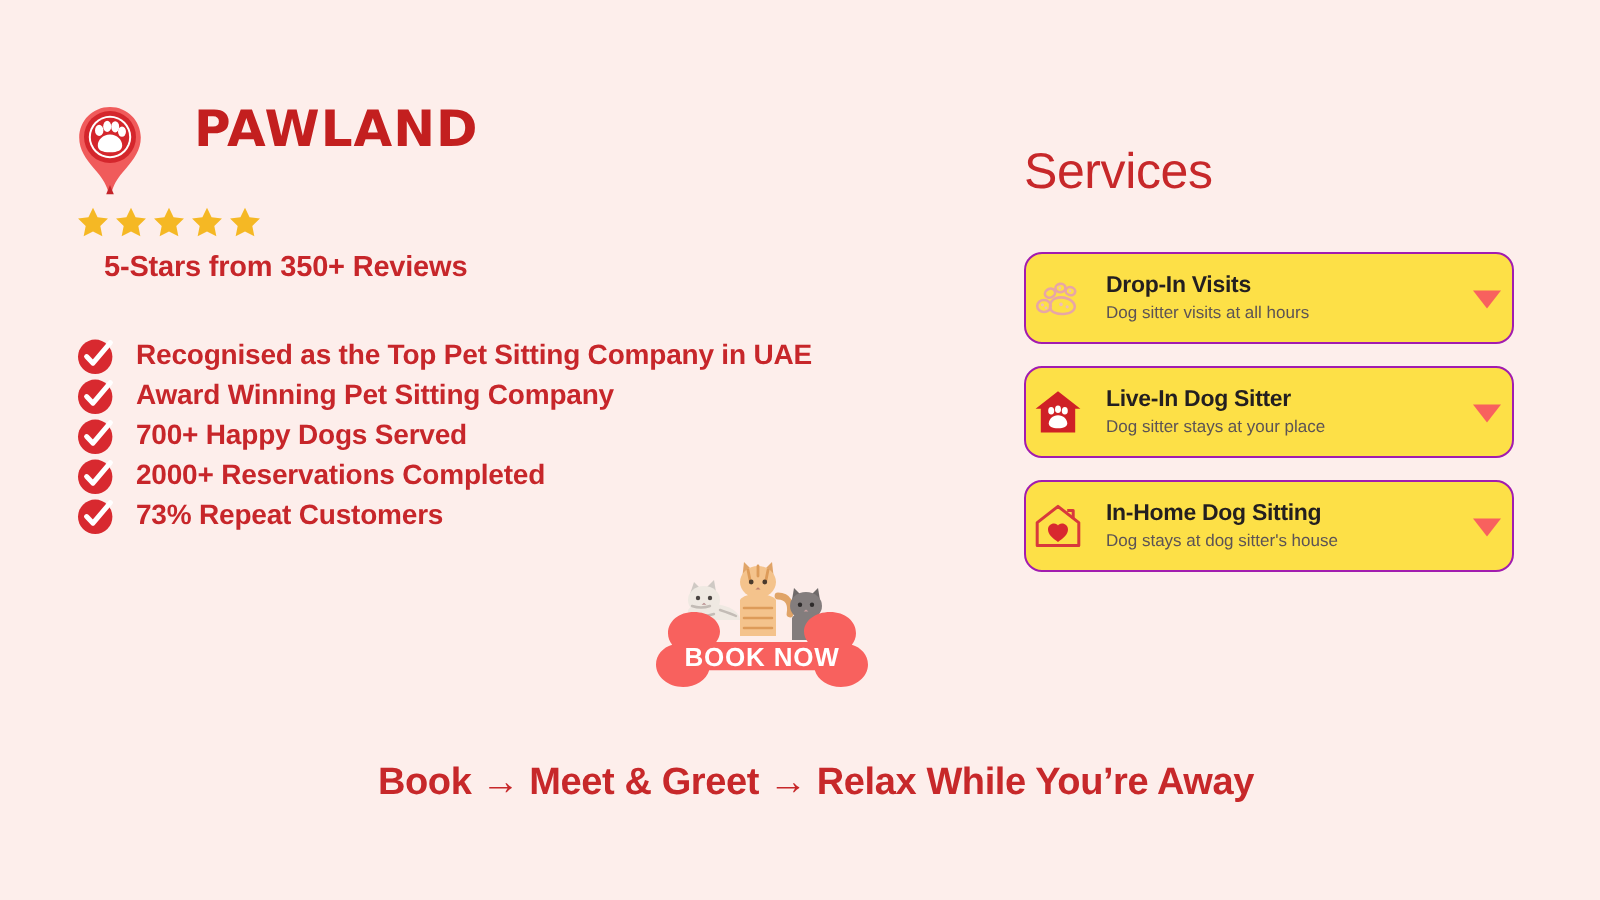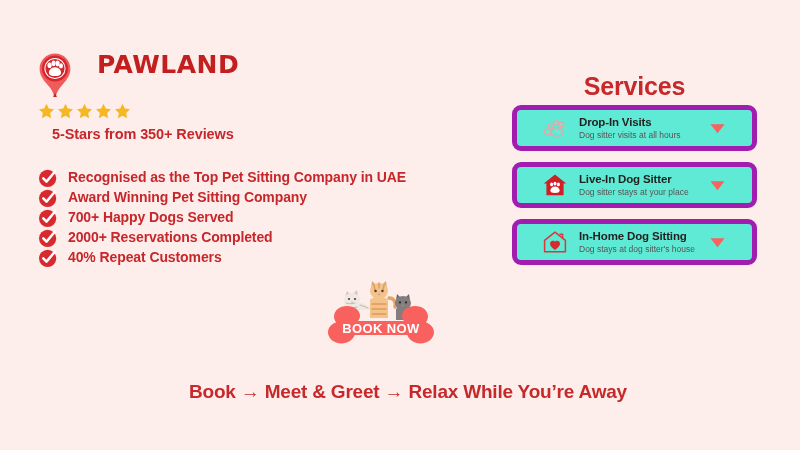--- a/index.html
+++ b/index.html
@@ -92,35 +92,34 @@
   }
 
   
   .right-col {
     position: absolute;
     left: 512px;
     top: 72px;
     width: 245px;
   }
   .services-title {
-    text-align: center;
     font-size: 25px;
-    font-weight: 700;
+    font-weight: 400;
     color: #c7282a;
     letter-spacing: -0.2px;
-    margin-bottom: 4px;
+    margin-bottom: 25px;
   }
   .service-card {
     display: flex;
     align-items: center;
     gap: 11px;
-    background: #5eead4;
-    border: 5px solid #a21caf;
+    background: #fde047;
+    border: 1px solid #a21caf;
     border-radius: 9px;
-    padding: 10px 25px;
+    padding: 10px 3px;
     margin-bottom: 11px;
     position: relative;
     box-sizing: border-box;
     height: 46px;
   }
   .svc-icon {
     width: 26px;
     height: 26px;
     flex: 0 0 auto;
     display: block;
@@ -295,21 +294,21 @@
       <span class="check-label">2000+ Reservations Completed</span>
     </div>
 
     <div class="check-item">
       <span>
         <svg class="check-icon" viewBox="0 0 20 20">
           <circle cx="9.6" cy="10.4" r="8.6" fill="#d8292f"></circle>
           <path d="M5.3 10.3l3.2 3.3L17.2 3.3" fill="none" stroke="#ffffff" stroke-width="2.5" stroke-linecap="round" stroke-linejoin="round"></path>
         </svg>
       </span>
-      <span class="check-label">40% Repeat Customers</span>
+      <span class="check-label">73% Repeat Customers</span>
     </div>
 
   </div>
 </div>
 
 <div class="right-col">
   <div class="services-title">Services</div>
 
   <div class="service-card">
     <span>

